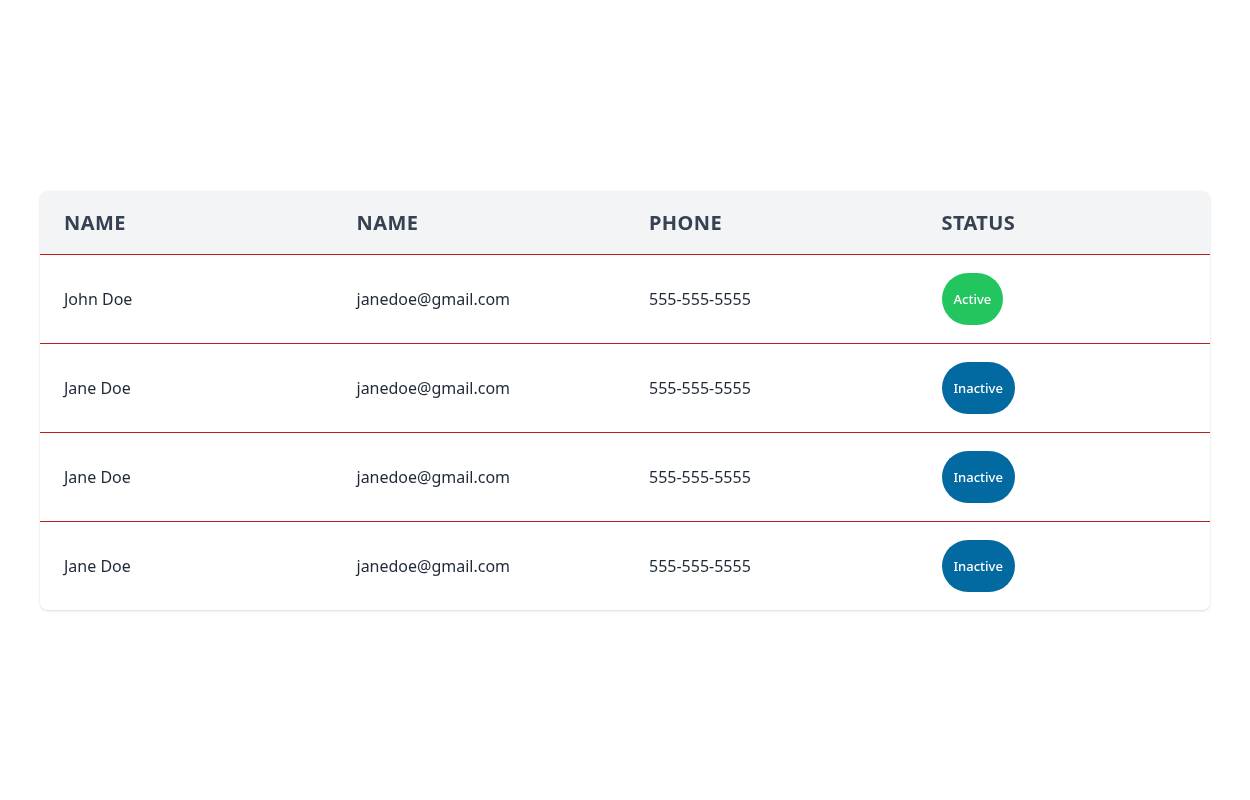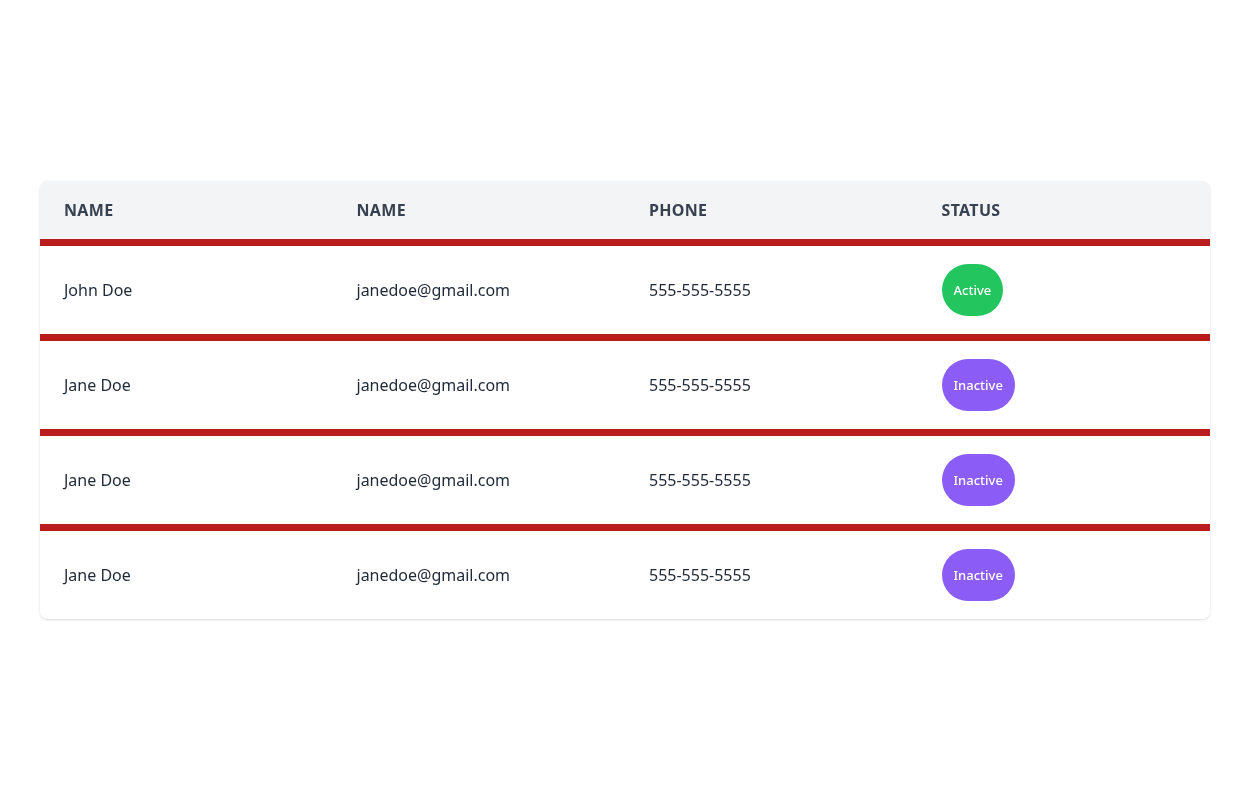--- a/index.html
+++ b/index.html
@@ -27,47 +27,47 @@
     table {
       width: 100%;
       border-collapse: collapse;
     }
     thead {
       background: #f3f4f6;
     }
     th {
       text-align: left;
       padding: 18px 24px;
-      font-size: 16px;
+      font-size: 20px;
       font-weight: 700;
       color: #374151;
       letter-spacing: 0.02em;
     }
     tbody tr {
-      border-top: 7px solid #b91c1c;
+      border-top: 1px solid #b91c1c;
       background: #ffffff;
     }
     td {
       padding: 18px 24px;
       font-size: 16px;
       color: #1f2937;
     }
     .badge {
       display: inline-block;
       padding: 17px 12px;
       border-radius: 9999px;
       font-size: 13px;
       font-weight: 500;
       color: #ffffff;
     }
     .badge-active {
       background: #22c55e;
     }
     .badge-inactive {
-      background: #8b5cf6;
+      background: #0369a1;
     }
     th:nth-child(1), td:nth-child(1) { width: 25%; }
     th:nth-child(2), td:nth-child(2) { width: 25%; }
     th:nth-child(3), td:nth-child(3) { width: 25%; }
     th:nth-child(4), td:nth-child(4) { width: 25%; }
   </style>
 </head>
 <body>
 
 <div class="table-container">

